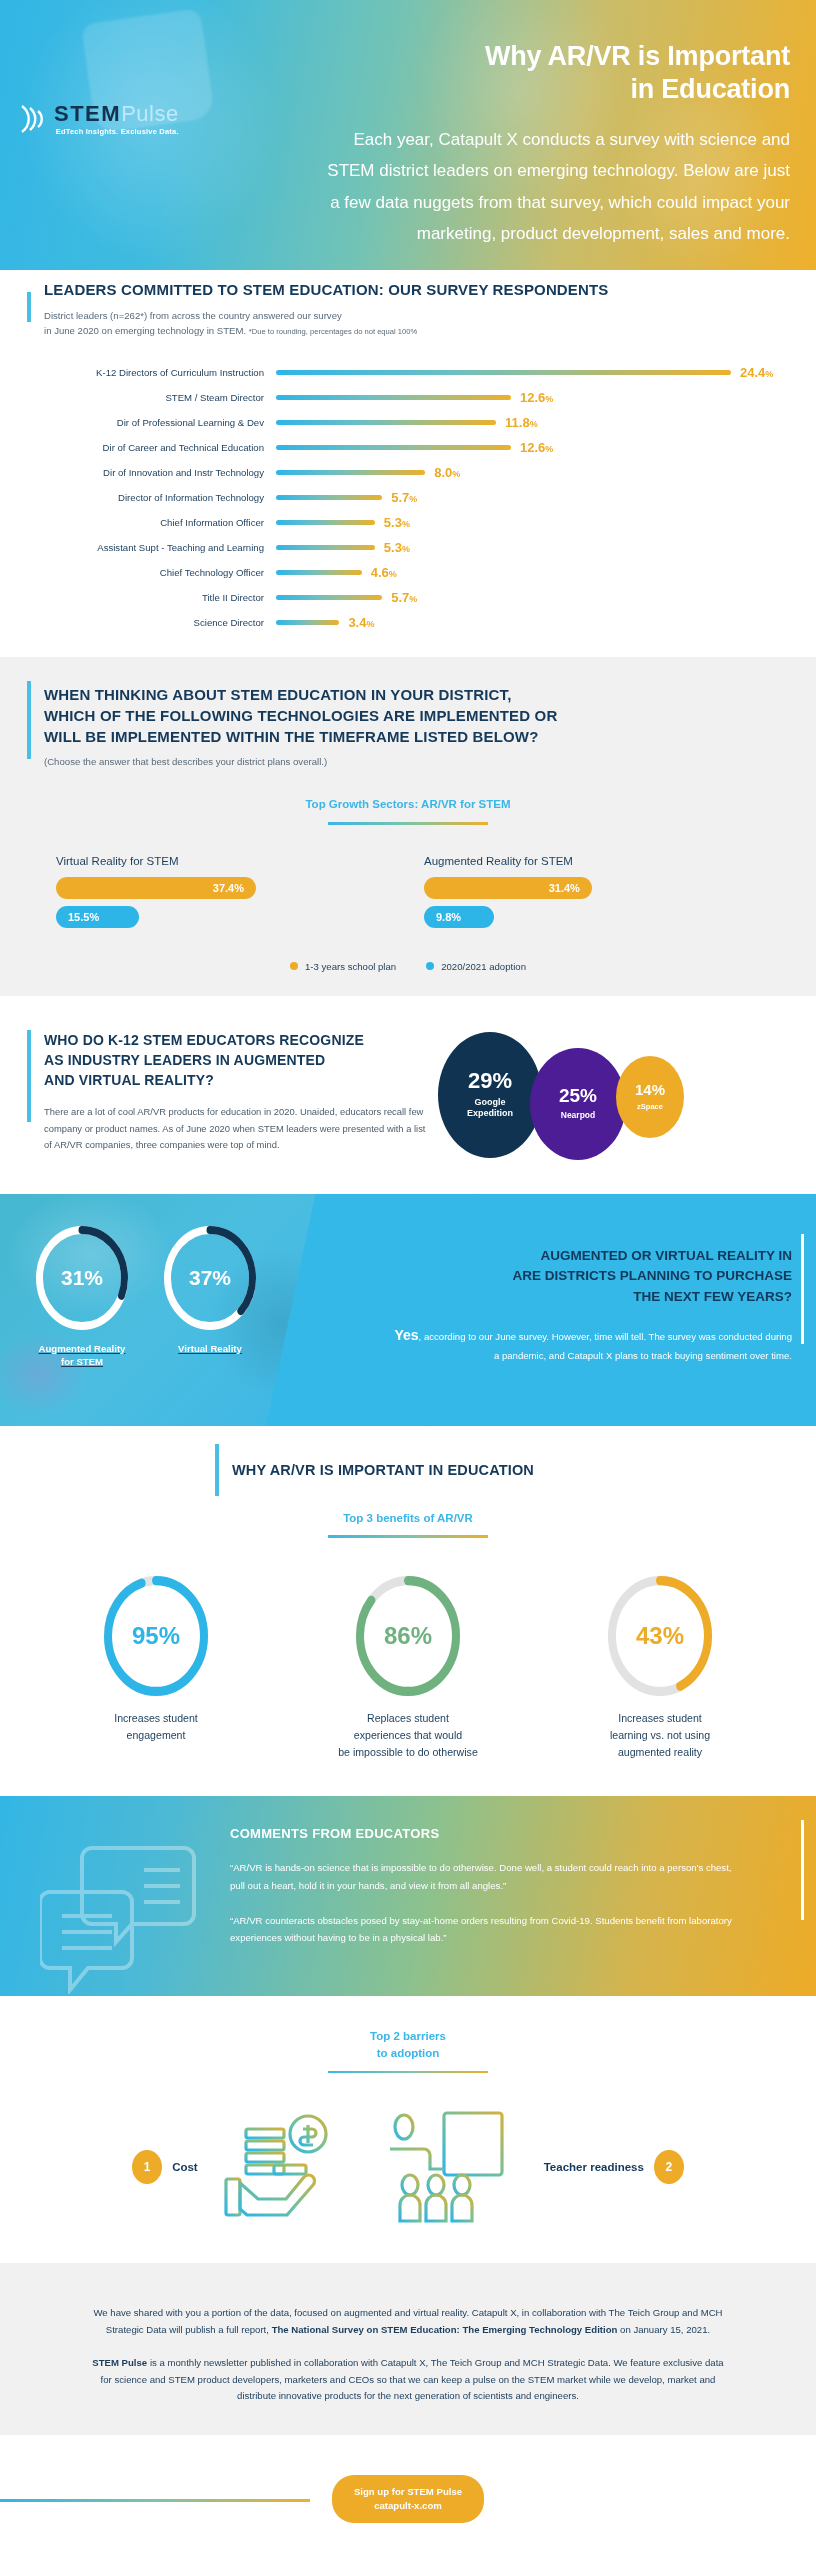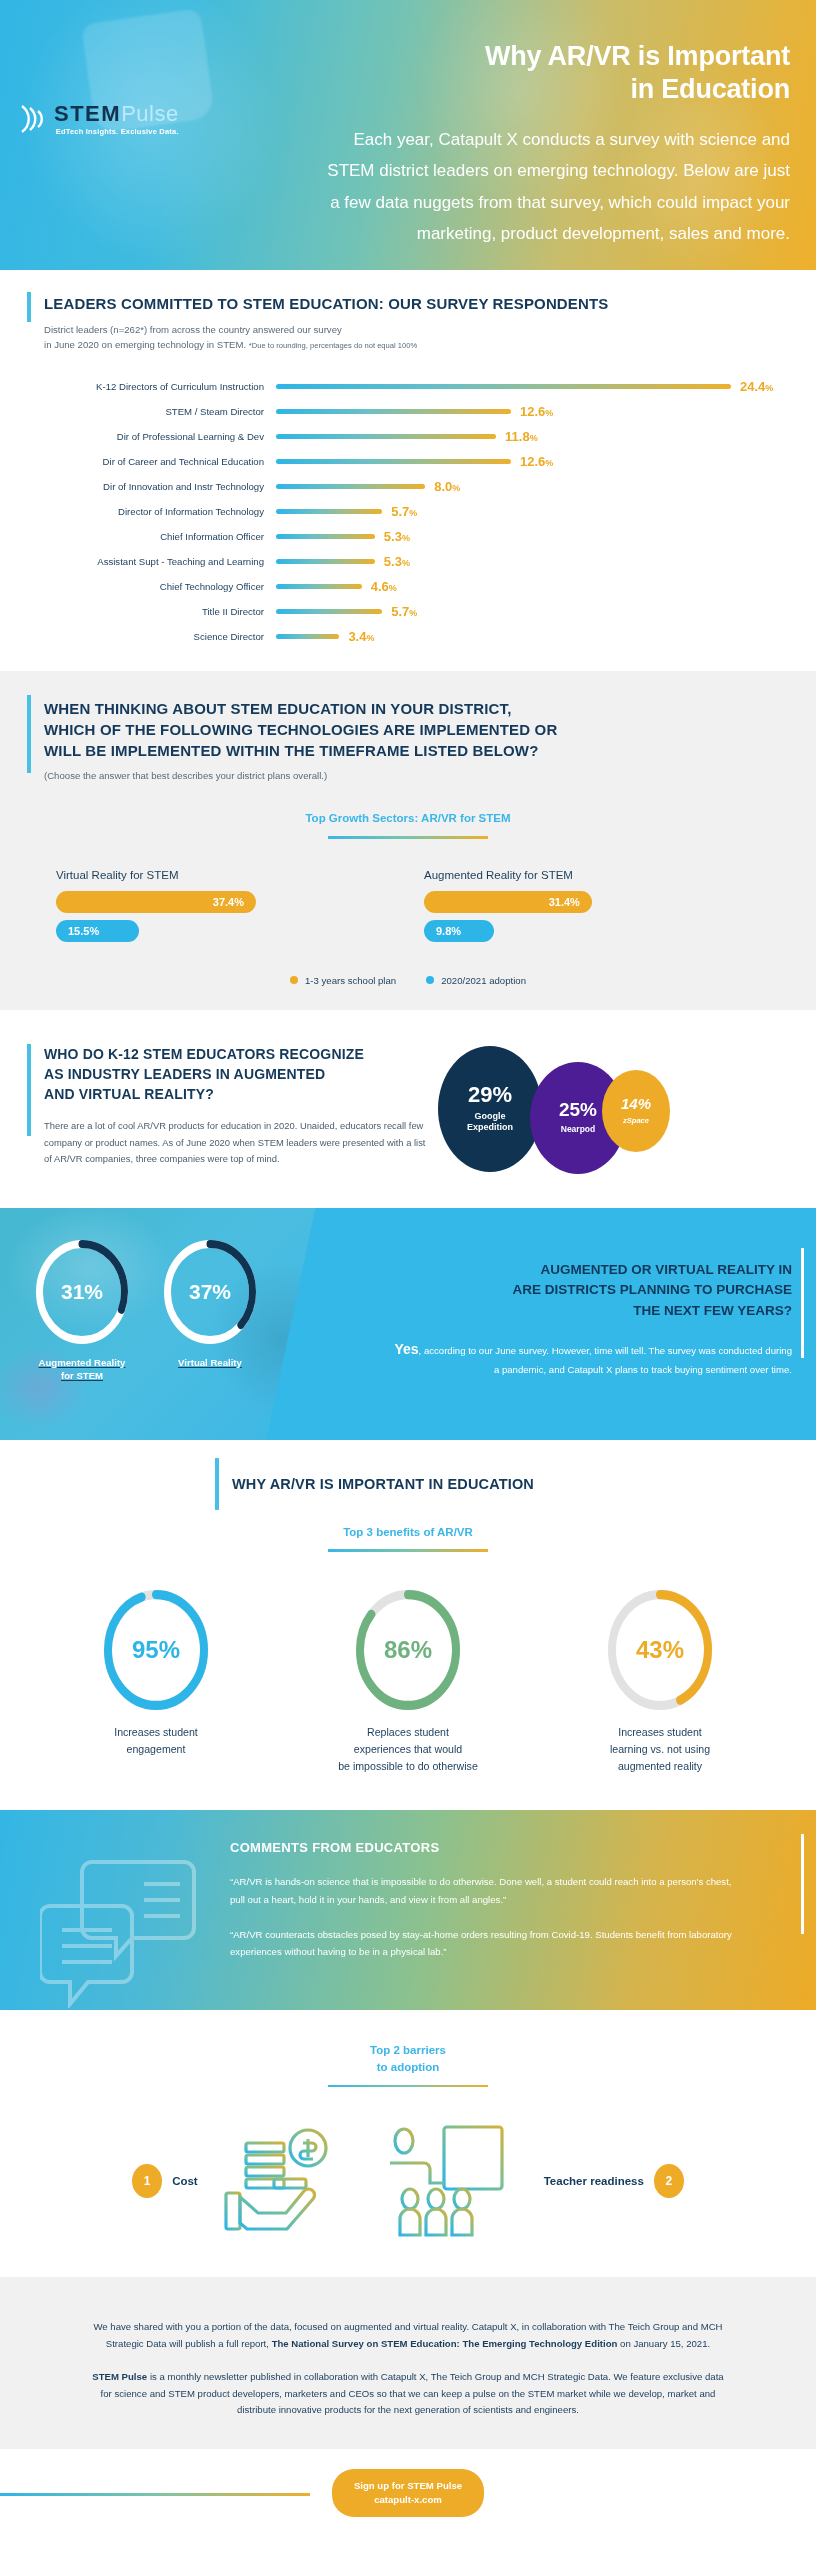--- a/index.html
+++ b/index.html
@@ -77,21 +77,21 @@
   .mini-head {
     text-align: center; color: #3ab6e8; font-weight: 700;
     font-size: 11.5px; line-height: 1.45;
   }
   .mini-rule {
     width: 160px; height: 2.5px; margin: 9px auto 0;
     background: linear-gradient(90deg, #3ab6e8, #7cc4a8, #eeb02b);
   }
 
   
-  .resp { padding: 24px 0 22px; }
+  .resp { padding: 10px 0 22px; }
   .resp-head { padding-left: 44px; }
   .bars { margin-top: 22px; }
   .bar-row { display: flex; align-items: center; height: 25px; }
   .bar-label {
     width: 276px; text-align: right; padding-right: 12px;
     font-size: 9.6px; color: #1b3d5c; white-space: nowrap;
   }
   .bar-wrap { flex: 1; display: flex; align-items: center; }
   .bar {
     height: 5px; border-radius: 3px;
@@ -133,21 +133,21 @@
     position: absolute; border-radius: 50%; color: #fff;
     display: flex; flex-direction: column; align-items: center; justify-content: center;
     text-align: center;
   }
   .blob .big { font-weight: 700; line-height: 1; }
   .blob .nm { font-weight: 700; line-height: 1.25; margin-top: 5px; }
   .blob-1 { left: 8px; top: 2px; width: 104px; height: 126px; background: #0f3350; }
   .blob-1 .big { font-size: 22px; } .blob-1 .nm { font-size: 9px; }
   .blob-2 { left: 100px; top: 18px; width: 96px; height: 112px; background: #4c1d95; }
   .blob-2 .big { font-size: 19px; } .blob-2 .nm { font-size: 8.5px; }
-  .blob-3 { left: 172px; top: 26px; width: 68px; height: 82px; background: #edab27; font-style: italic; }
+  .blob-3 { left: 186px; top: 26px; width: 68px; height: 82px; background: #edab27; }
   .blob-3 .big { font-size: 15px; } .blob-3 .nm { font-size: 7.5px; }
 
   
   .banner { height: 232px; position: relative; overflow: hidden; background: #33b8e8; }
   .banner-photo {
     position: absolute; left: 0; top: 0; width: 390px; height: 100%;
     background:
       radial-gradient(ellipse 120px 90px at 90px 60px, rgba(255,255,255,.2), transparent 70%),
       radial-gradient(ellipse 100px 110px at 280px 130px, rgba(0,0,0,.10), transparent 70%),
       radial-gradient(ellipse 70px 60px at 40px 180px, rgba(200,120,200,.25), transparent 70%),
@@ -213,21 +213,21 @@
   }
   .barrier-label { font-size: 11.5px; font-weight: 700; color: #14395a; white-space: nowrap; }
 
   
   .footnote { background: #f1f1f1; padding: 42px 90px 30px; text-align: center; }
   .footnote p { font-size: 9.6px; color: #1b3d5c; line-height: 1.75; }
   .footnote p + p { margin-top: 16px; }
   .footnote b { font-weight: 700; }
 
   
-  .footer { padding: 20px 0 30px; position: relative; }
+  .footer { padding: 20px 0 30px; position: relative; margin-top: 20px; }
   .cta-row { position: relative; display: flex; align-items: center; justify-content: center; }
   .cta-rule {
     position: absolute; left: 0; top: 50%; width: 310px; height: 2.5px;
     background: linear-gradient(90deg, #2eb5e8, #7cc4a8, #eeb02b);
   }
   .cta-btn {
     background: #edab27; color: #fff; border: none; border-radius: 22px;
     padding: 10px 22px; font-family: inherit; font-weight: 700; font-size: 9.6px;
     line-height: 1.45; text-align: center; cursor: pointer;
   }

